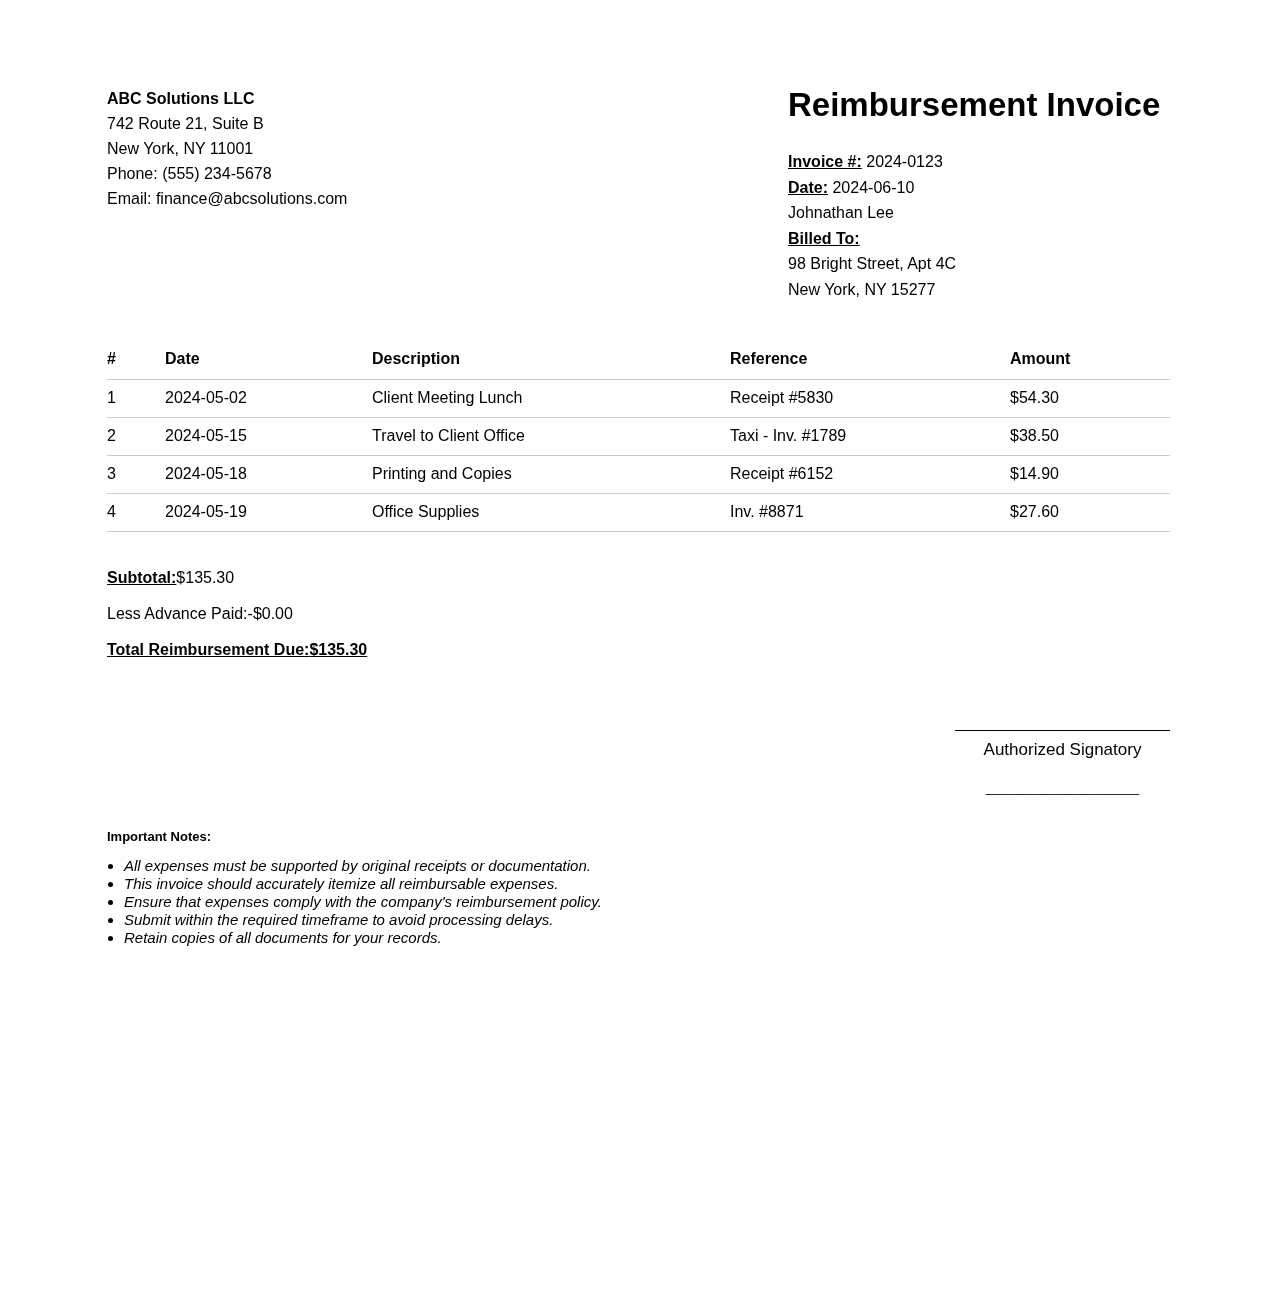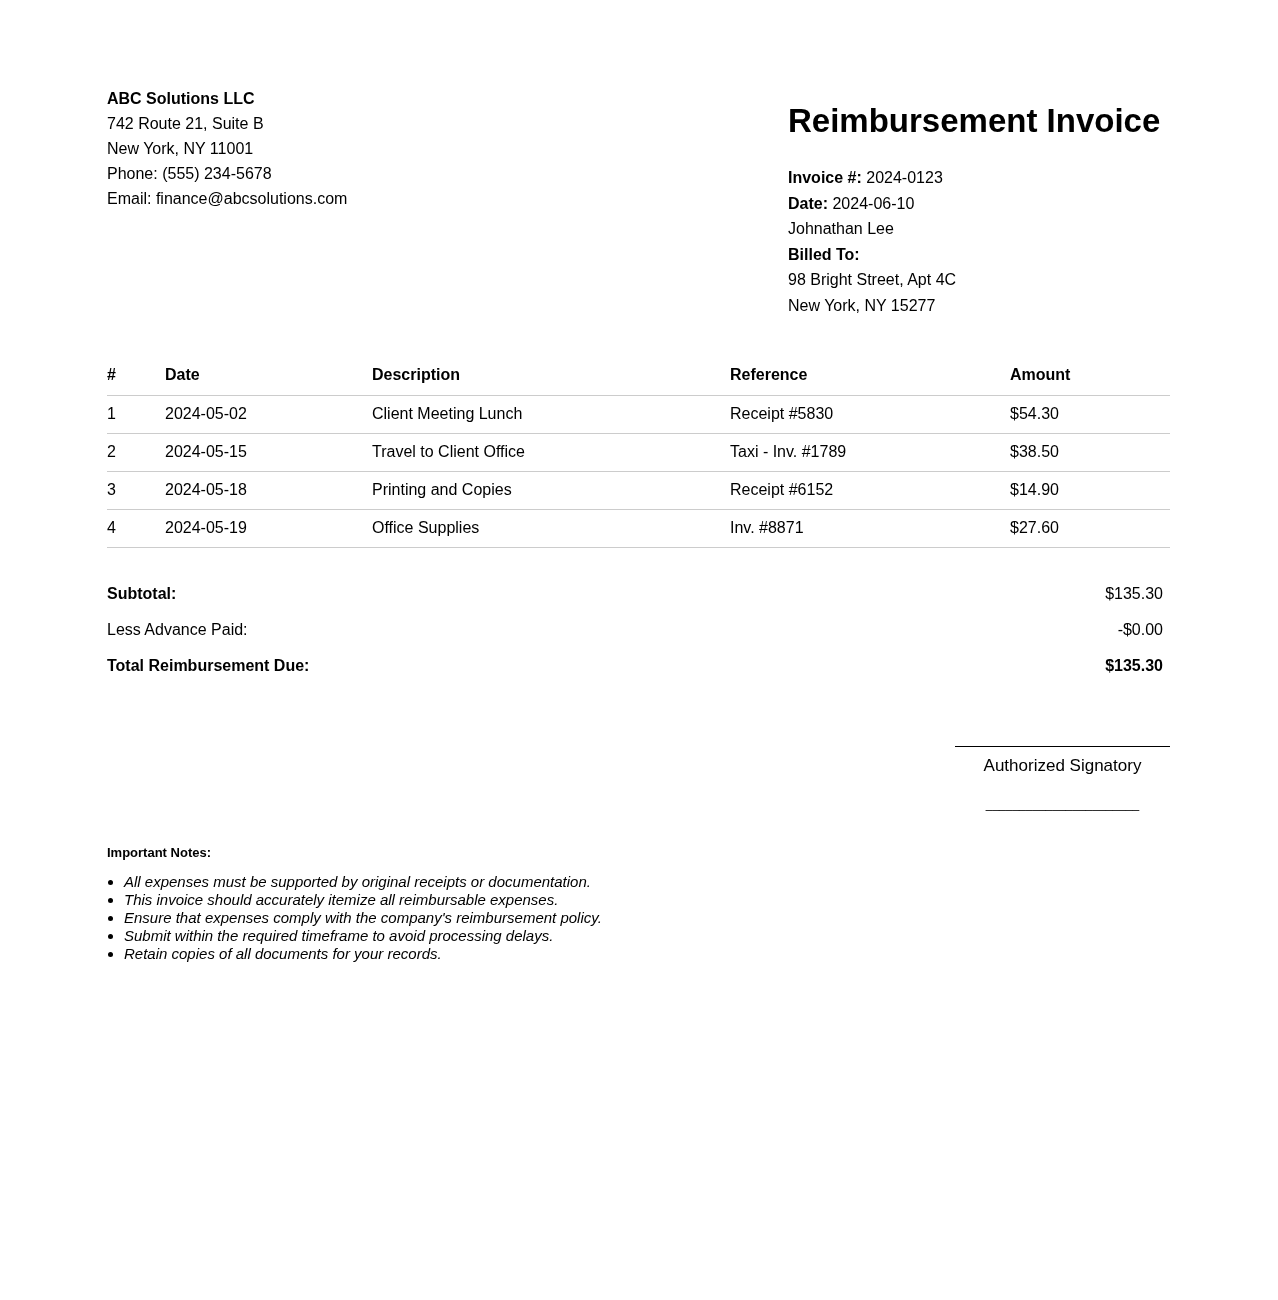--- a/index.html
+++ b/index.html
@@ -21,21 +21,21 @@
   .header {
     display: flex;
     justify-content: space-between;
     align-items: flex-start;
   }
   .company {
     font-size: 16px;
     line-height: 25px;
   }
   .company-name { font-weight: bold; }
-  .invoice-block { width: 382px; margin-top: 16px; }
+  .invoice-block { width: 382px; }
   .invoice-title {
     font-size: 33px;
     font-weight: bold;
     line-height: 38px;
     margin: 0 0 25px 0;
     white-space: nowrap;
   }
   .meta-line {
     font-size: 16px;
     line-height: 25.5px;
@@ -64,26 +64,25 @@
   col.c-ref  { width: 280px; }
   col.c-amt  { width: auto; }
 
   
   .totals {
     margin-top: 28px;
     font-size: 16px;
   }
   .totals-row {
     display: flex;
-    justify-content: space-between;
     align-items: center;
     line-height: 36px;
   }
   .totals-row .amount { padding-right: 7px; }
-  .bold { font-weight: bold; }
+  .bold { font-weight: bold; text-decoration: underline; }
 
   
   .signature {
     width: 215px;
     margin: 62px 0 0 auto;
     text-align: center;
   }
   .signature-rule {
     border-top: 1px solid #000000;
     padding-top: 9px;

